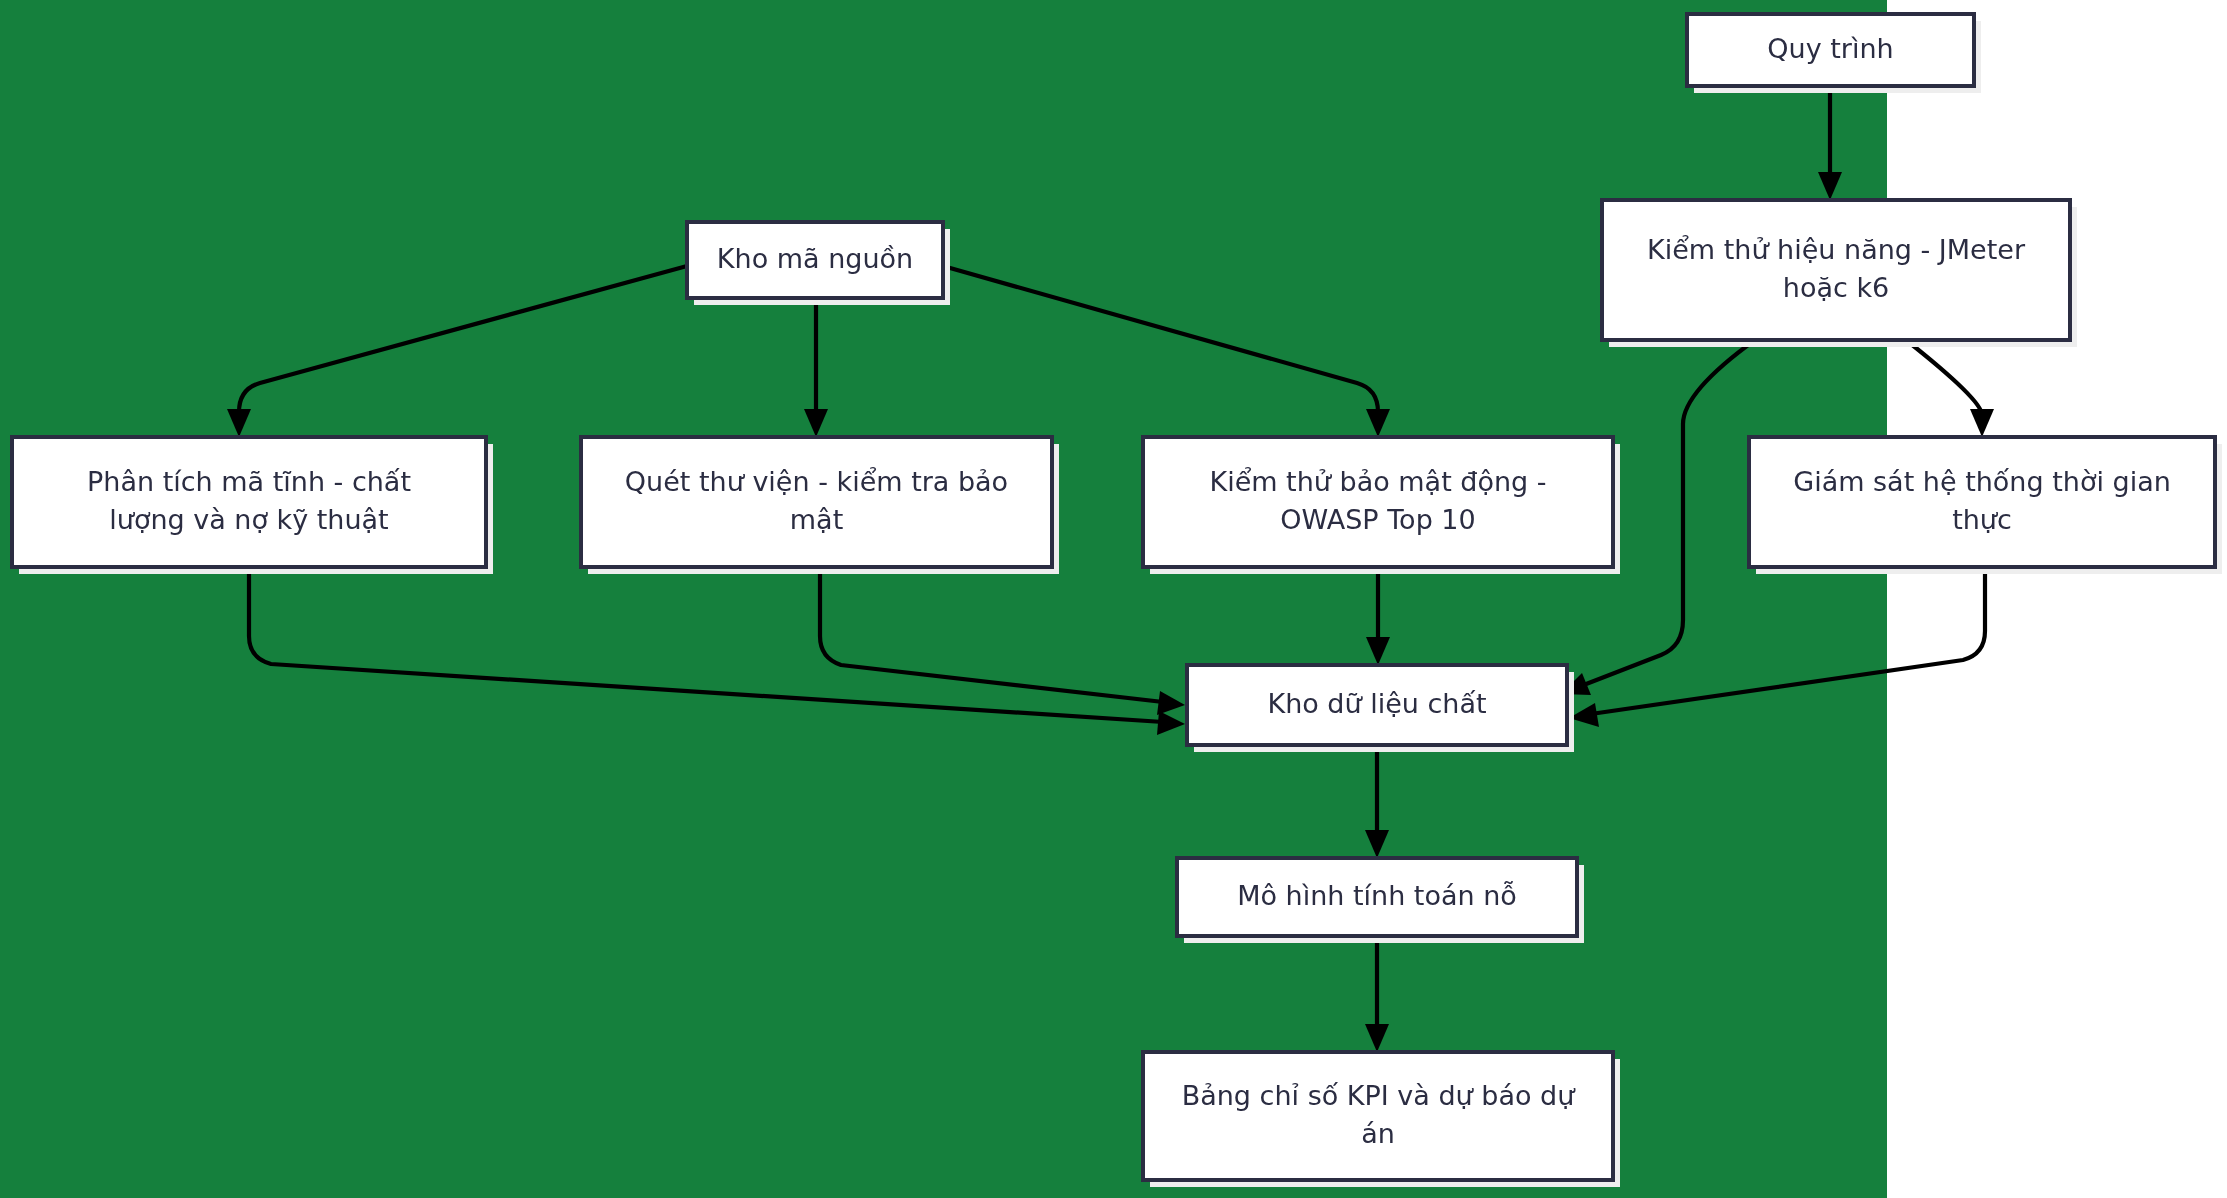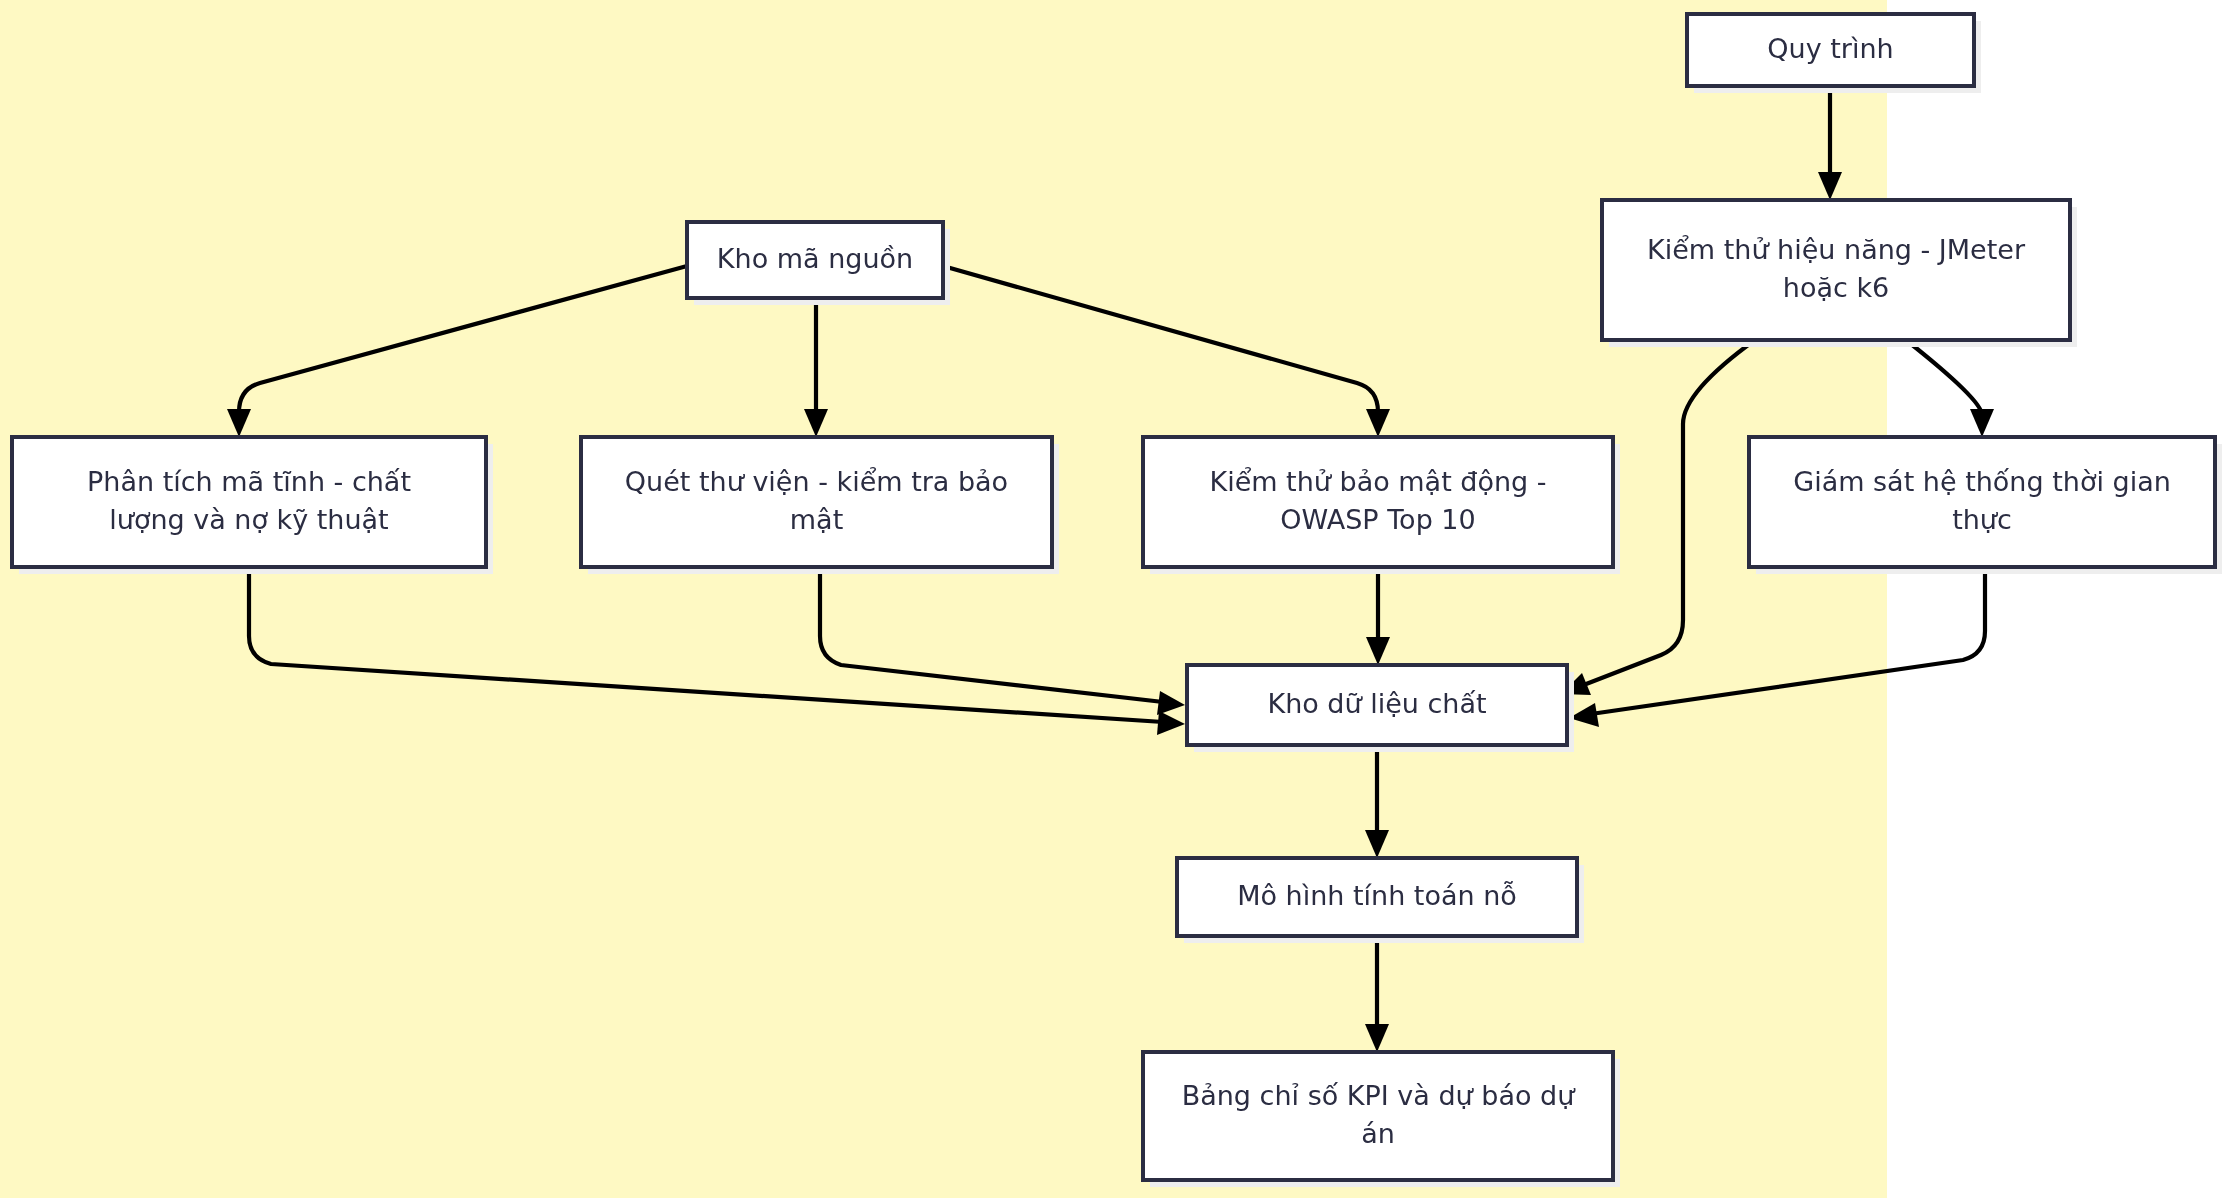--- a/index.html
+++ b/index.html
@@ -10,21 +10,21 @@
   body {
     width: 2227px;
     height: 1198px;
     overflow: hidden;
     font-family: "DejaVu Sans", sans-serif;
   }
   #flowchart-root {
     position: relative;
     width: 1887px;
     height: 1198px;
-    background: #fef9c3;
+    background: #15803d;
   }
   svg#flow-svg {
     display: block;
     width: 2227px;
     height: 1198px;
   }
   .node-shadow {
     fill: #eeeeee;
     stroke: none;
   }

